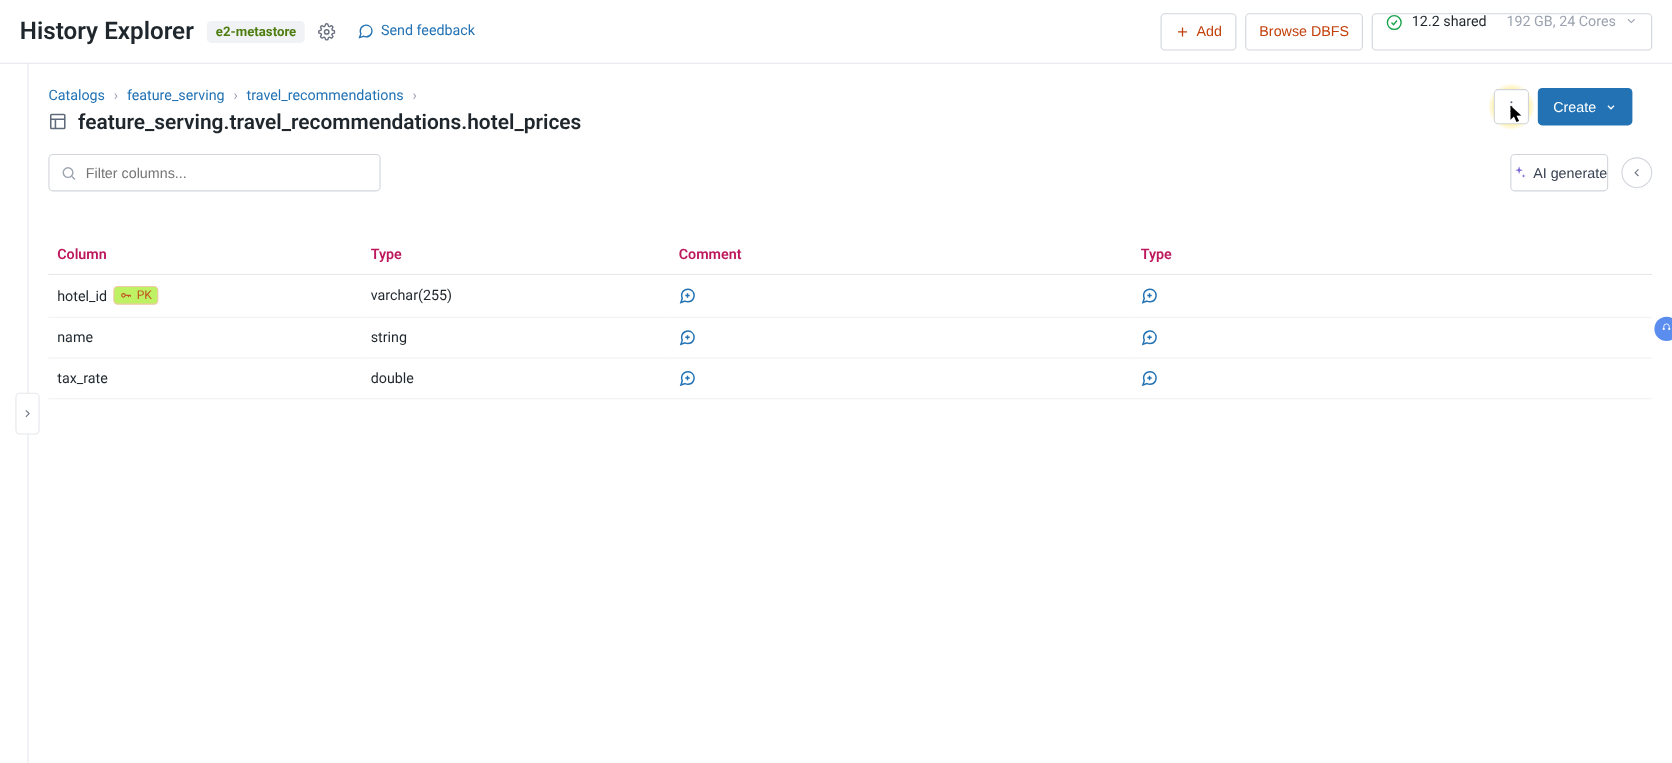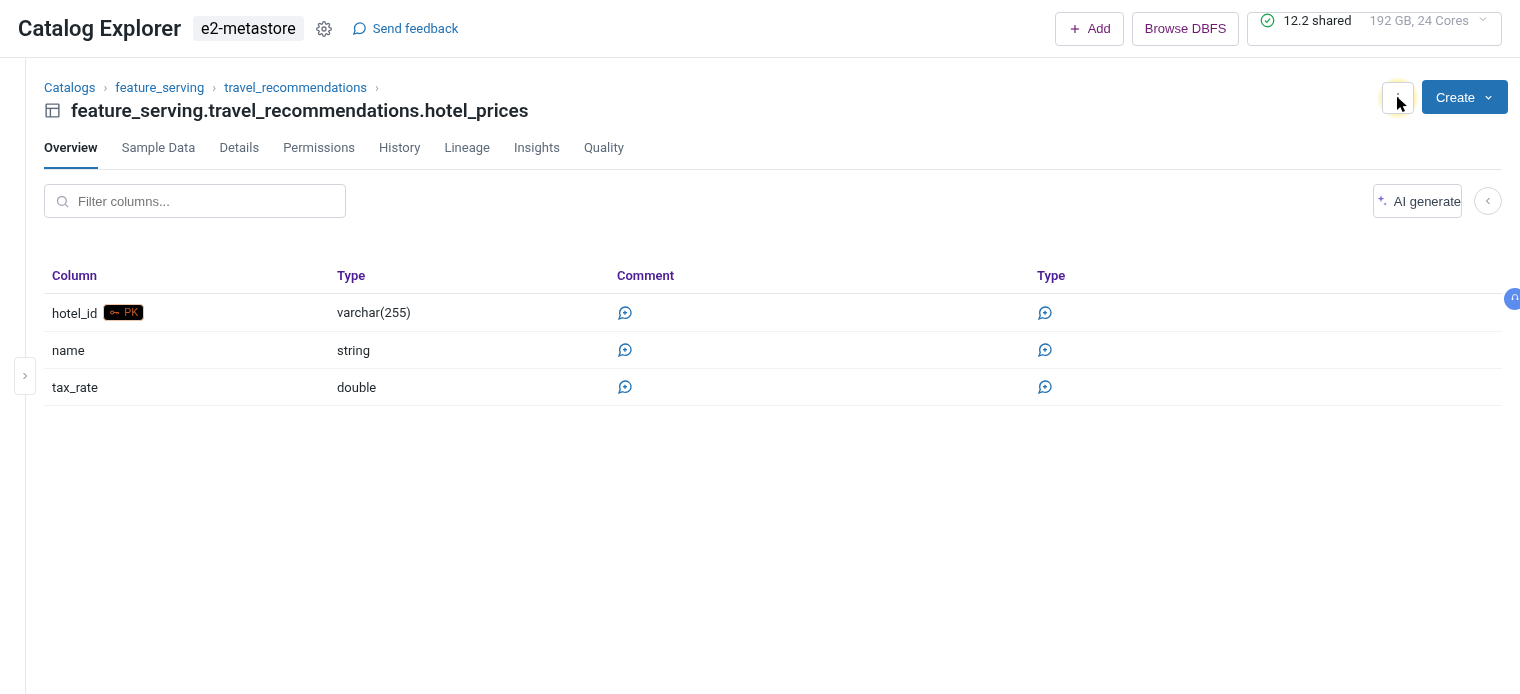--- a/index.html
+++ b/index.html
@@ -23,25 +23,26 @@
   border-bottom: 1px solid #e5e7eb;
 }
 .top-title {
   font-size: 22px;
   font-weight: 600;
   color: #1f272d;
   margin-right: 12px;
 }
 .metastore-badge {
   background: #f0f2f5;
-  color: #000000;
-  font-size: 16px;
+  color: #4d7c0f;
+  font-size: 12px;
   padding: 3px 8px;
   border-radius: 4px;
   margin-right: 8px;
+  font-weight: bold;
 }
 .gear-btn {
   color: #6b7280;
   cursor: pointer;
   padding: 4px;
   margin-right: 16px;
 }
 .feedback-link {
   display: inline-flex;
   align-items: center;
@@ -53,21 +54,21 @@
 .spacer { flex: 1; }
 .hdr-btn {
   display: inline-flex;
   align-items: center;
   gap: 6px;
   height: 34px;
   padding: 0 12px;
   border: 1px solid #d1d5db;
   border-radius: 4px;
   background: #fff;
-  color: #701a75;
+  color: #c2410c;
   font-size: 13px;
   cursor: pointer;
   margin-left: 8px;
 }
 .cluster-pill {
   display: inline-flex;
   gap: 8px;
   height: 34px;
   padding: 0 12px;
   border: 1px solid #d1d5db;
@@ -110,24 +111,24 @@
 .main {
   position: absolute;
   left: 26px;
   right: 0;
   top: 58px;
   bottom: 0;
   padding: 22px 18px 0 18px;
 }
 .action-row {
   position: absolute;
-  right: 12px;
+  right: 36px;
   top: 22px;
   display: flex;
-  align-items: flex-end;
+  align-items: center;
   gap: 8px;
 }
 .kebab-btn {
   width: 32px;
   height: 32px;
   border: 1px solid #d1d5db;
   border-radius: 4px;
   background: #fff;
   color: #5f6b7a;
   display: flex;
@@ -255,40 +256,40 @@
 .cols-table {
   width: 100%;
   border-collapse: collapse;
 }
 .cols-table th {
   text-align: left;
   font-weight: 600;
   font-size: 13px;
   padding: 10px 8px;
   border-bottom: 1px solid #e5e7eb;
-  color: #4c1d95;
+  color: #be185d;
 }
 .cols-table td {
   padding: 10px 8px;
   border-bottom: 1px solid #f0f2f5;
   font-size: 13px;
   color: #1f272d;
 }
 .col-name { width: 285px; padding-left: 8px; }
 .col-type { width: 280px; }
 .col-comment { width: 420px; }
 .col-tags { }
 .pk-badge {
   display: inline-flex;
   align-items: center;
   gap: 4px;
   font-size: 11px;
   color: #c05621;
   border: 1px solid #f0c7a8;
-  background: #000000;
+  background: #bef264;
   border-radius: 4px;
   padding: 1px 5px;
   margin-left: 6px;
 }
 .add-bubble {
   color: #2272b4;
   cursor: pointer;
 }
 
 
@@ -314,21 +315,21 @@
   height: 16px;
   pointer-events: none;
 }
 
 svg { display: block; }
 </style>
 </head>
 <body>
 
 <div class="top-header">
-  <div class="top-title">Catalog Explorer</div>
+  <div class="top-title">History Explorer</div>
   <div class="metastore-badge">e2-metastore</div>
   <div class="gear-btn">
     <svg width="16" height="16" viewBox="0 0 24 24" fill="none" stroke="currentColor" stroke-width="2">
       <circle cx="12" cy="12" r="3"></circle>
         <path d="M19.4 15a1.7 1.7 0 0 0 .34 1.87l.06.06a2 2 0 1 1-2.83 2.83l-.06-.06a1.7 1.7 0 0 0-1.87-.34 1.7 1.7 0 0 0-1 1.55V21a2 2 0 1 1-4 0v-.09a1.7 1.7 0 0 0-1-1.55 1.7 1.7 0 0 0-1.87.34l-.06.06a2 2 0 1 1-2.83-2.83l.06-.06a1.7 1.7 0 0 0 .34-1.87 1.7 1.7 0 0 0-1.55-1H3a2 2 0 1 1 0-4h.09a1.7 1.7 0 0 0 1.55-1 1.7 1.7 0 0 0-.34-1.87l-.06-.06a2 2 0 1 1 2.83-2.83l.06.06a1.7 1.7 0 0 0 1.87.34H9a1.7 1.7 0 0 0 1-1.55V3a2 2 0 1 1 4 0v.09a1.7 1.7 0 0 0 1 1.55 1.7 1.7 0 0 0 1.87-.34l.06-.06a2 2 0 1 1 2.83 2.83l-.06.06a1.7 1.7 0 0 0-.34 1.87V9a1.7 1.7 0 0 0 1.55 1H21a2 2 0 1 1 0 4h-.09a1.7 1.7 0 0 0-1.55 1z"></path>
     </svg>
   </div>
   <div class="feedback-link">
     <svg width="15" height="15" viewBox="0 0 24 24" fill="none" stroke="currentColor" stroke-width="2">
         <path d="M21 11.5a8.38 8.38 0 0 1-.9 3.8 8.5 8.5 0 0 1-7.6 4.7 8.38 8.38 0 0 1-3.8-.9L3 21l1.9-5.7a8.38 8.38 0 0 1-.9-3.8 8.5 8.5 0 0 1 4.7-7.6 8.38 8.38 0 0 1 3.8-.9h.5a8.48 8.48 0 0 1 8 8v.5z"></path>
@@ -401,30 +402,20 @@
 
   <div class="page-title-row">
     <svg width="17" height="17" viewBox="0 0 24 24" fill="none" stroke="#5f6b7a" stroke-width="2">
         <rect x="3" y="3" width="18" height="18" rx="1"></rect>
         <line x1="3" y1="9" x2="21" y2="9"></line>
         <line x1="9" y1="9" x2="9" y2="21"></line>
       </svg>
     <div class="page-title">feature_serving.travel_recommendations.hotel_prices</div>
   </div>
 
-  <div class="tabs" id="tabs-container">
-      <div class="tab active">Overview</div>
-      <div class="tab">Sample Data</div>
-      <div class="tab">Details</div>
-      <div class="tab">Permissions</div>
-      <div class="tab">History</div>
-      <div class="tab">Lineage</div>
-      <div class="tab">Insights</div>
-      <div class="tab">Quality</div>
-    </div>
 
   <div class="toolbar-row">
     <div class="filter-box">
       <svg width="15" height="15" viewBox="0 0 24 24" fill="none" stroke="#9ca3af" stroke-width="2">
           <circle cx="11" cy="11" r="7"></circle>
           <line x1="21" y1="21" x2="16.65" y2="16.65"></line>
         </svg>
       <input placeholder="Filter columns..." style="">
     </div>
     <button class="ai-gen-btn">

